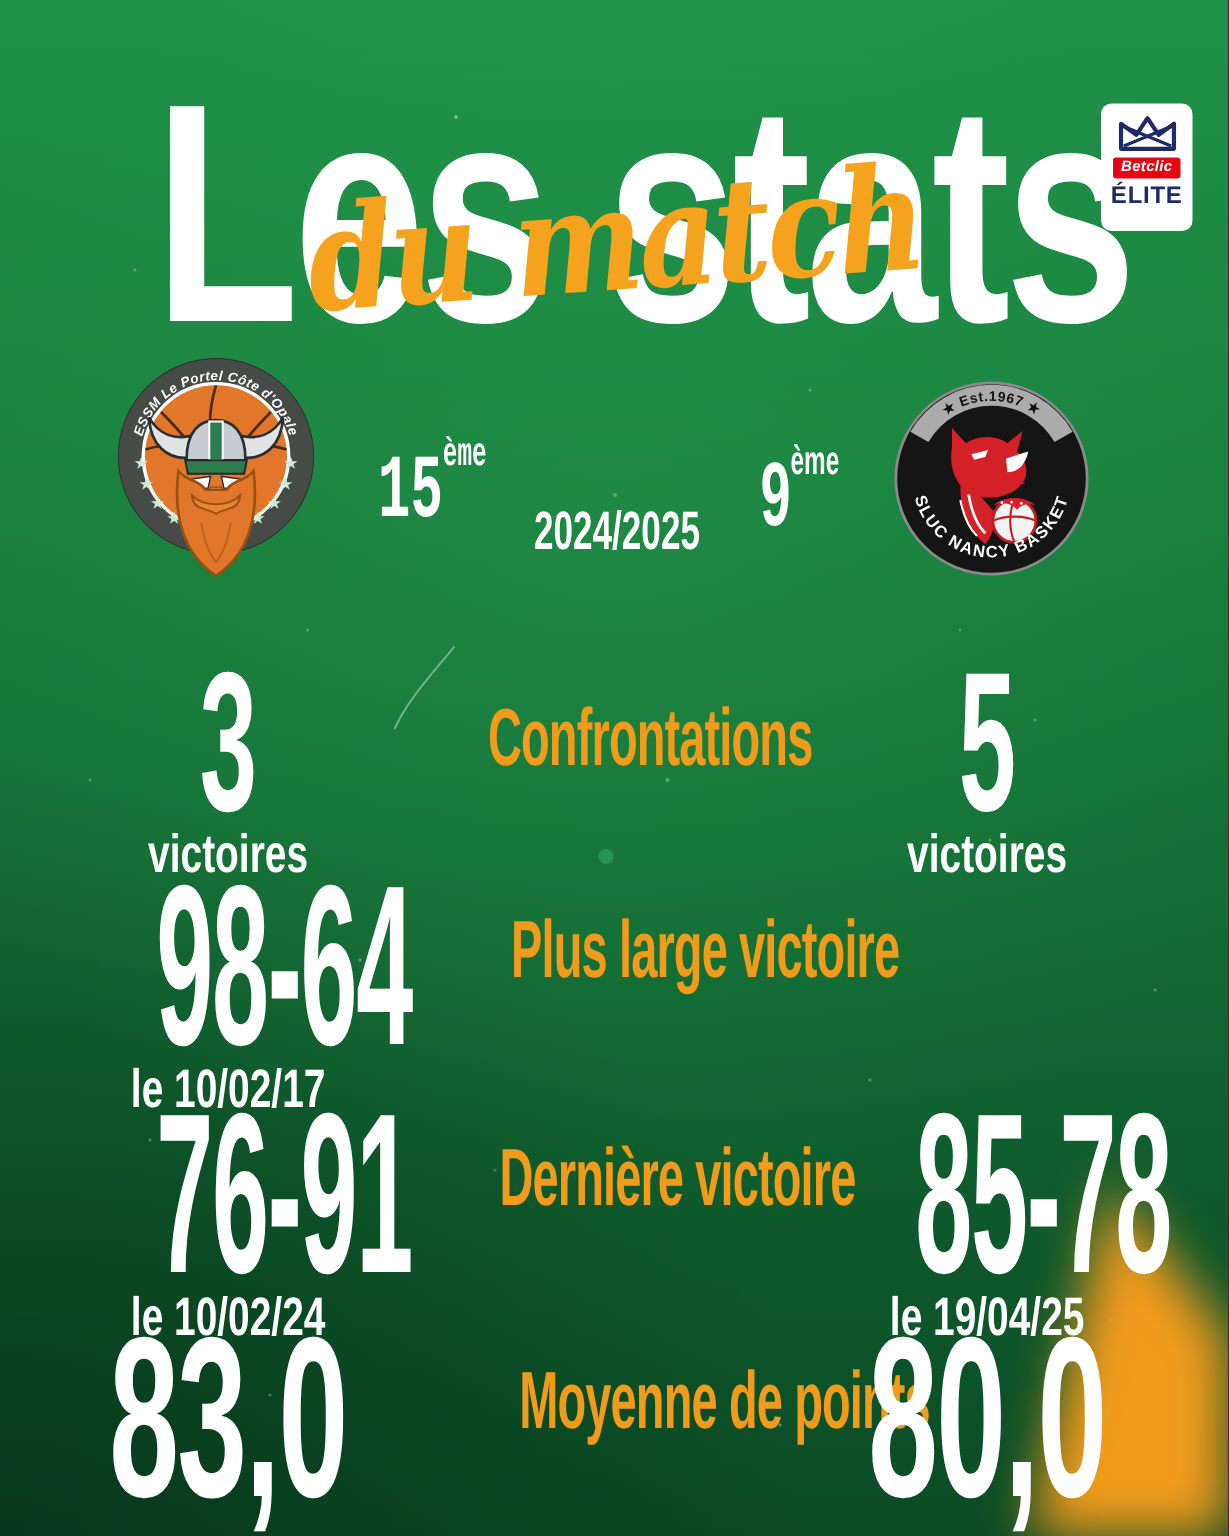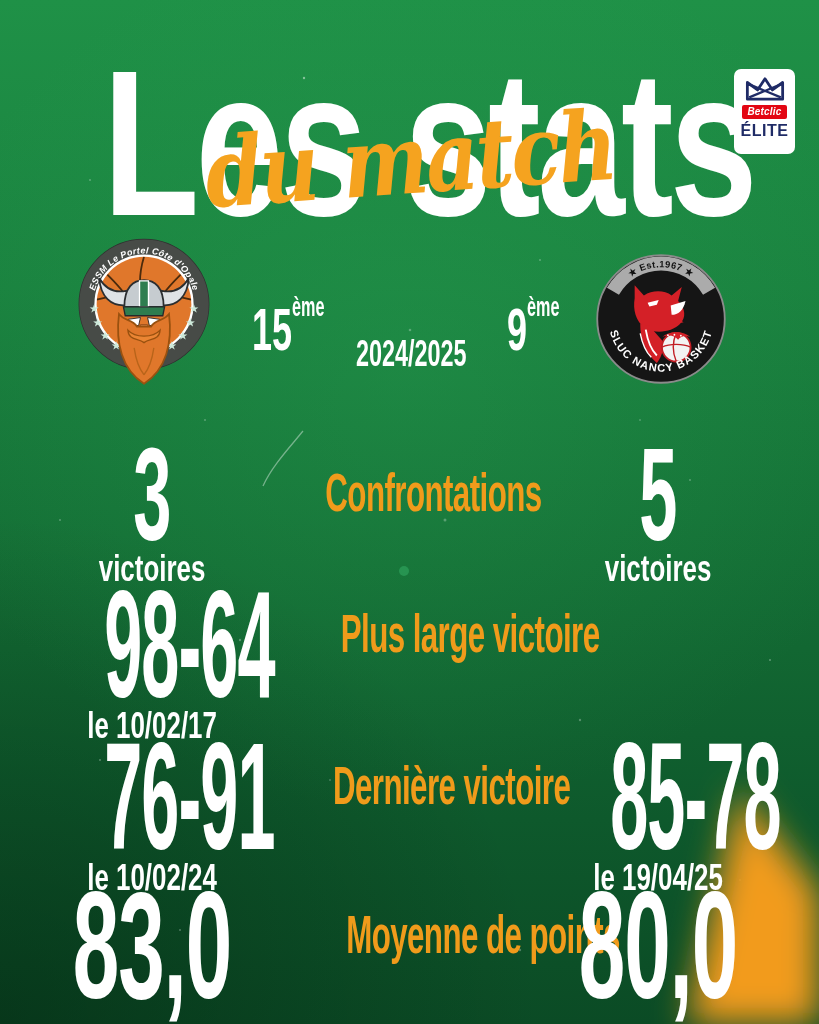--- a/index.html
+++ b/index.html
@@ -35,21 +35,21 @@
     padding:1px 5px;border-radius:2px;letter-spacing:.2px;}
   .badge-league{color:#1F2B66;font-size:16px;letter-spacing:.5px;line-height:1;margin-top:1px;}
 
   
   .logo{position:absolute;z-index:2;}
   .logo-home{left:77px;top:237px;width:134px;height:154px;}
   .logo-away{left:594px;top:252px;width:134px;height:134px;}
 
   .rank{position:absolute;top:307px;font-size:60px;line-height:.75;color:#fff;z-index:2;}
   .rank sup{font-size:45%;position:relative;top:-.5em;letter-spacing:0;}
-  .rank-home{left:252px;}
+  .rank-home{left:252px;font-family:Liberation Mono, monospace;}
   .rank-away{left:507px;}
   .label-classement{position:absolute;left:329px;top:307px;font-size:60px;line-height:.75;
     color:#F09B1B;z-index:2;}
   .label-classement .cond-l{--sx:.51;}
   .season{position:absolute;left:356px;top:336px;font-size:36px;line-height:1;color:#fff;z-index:3;}
   .season .cond-l{--sx:.65;}
   .rank .cond-l{--sx:.6;}
 
   
   .row{position:absolute;left:0;width:819px;height:170px;z-index:2;}

